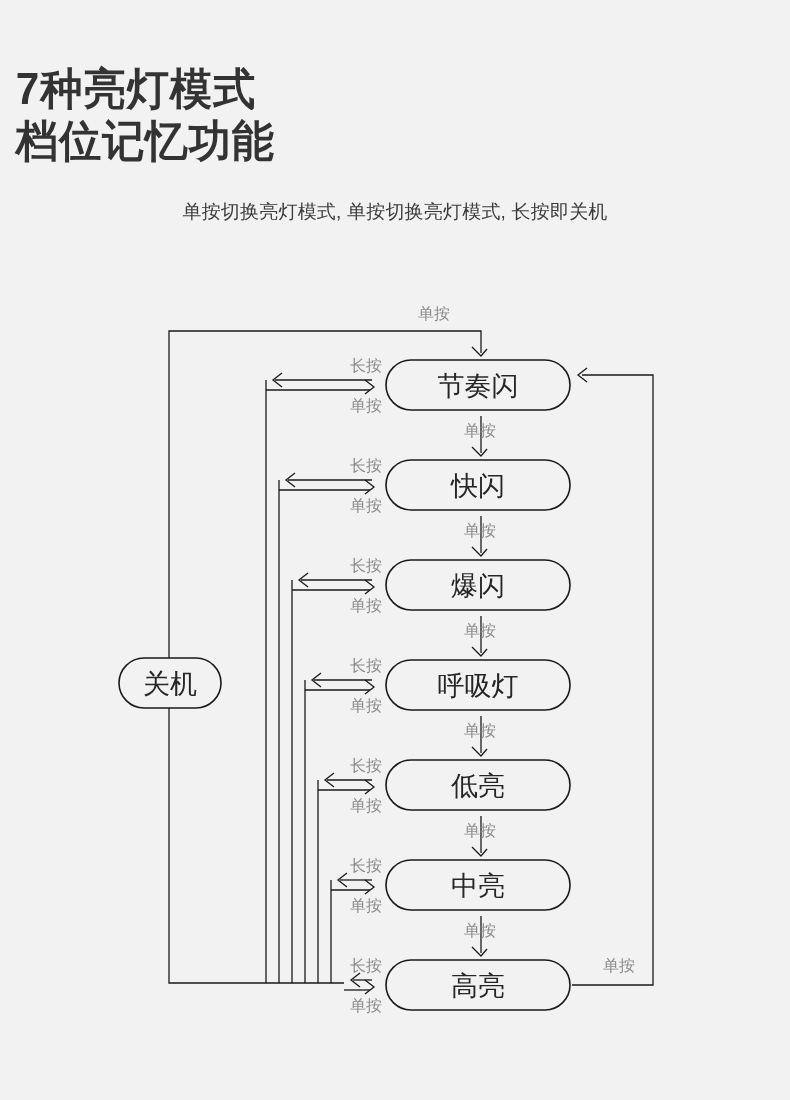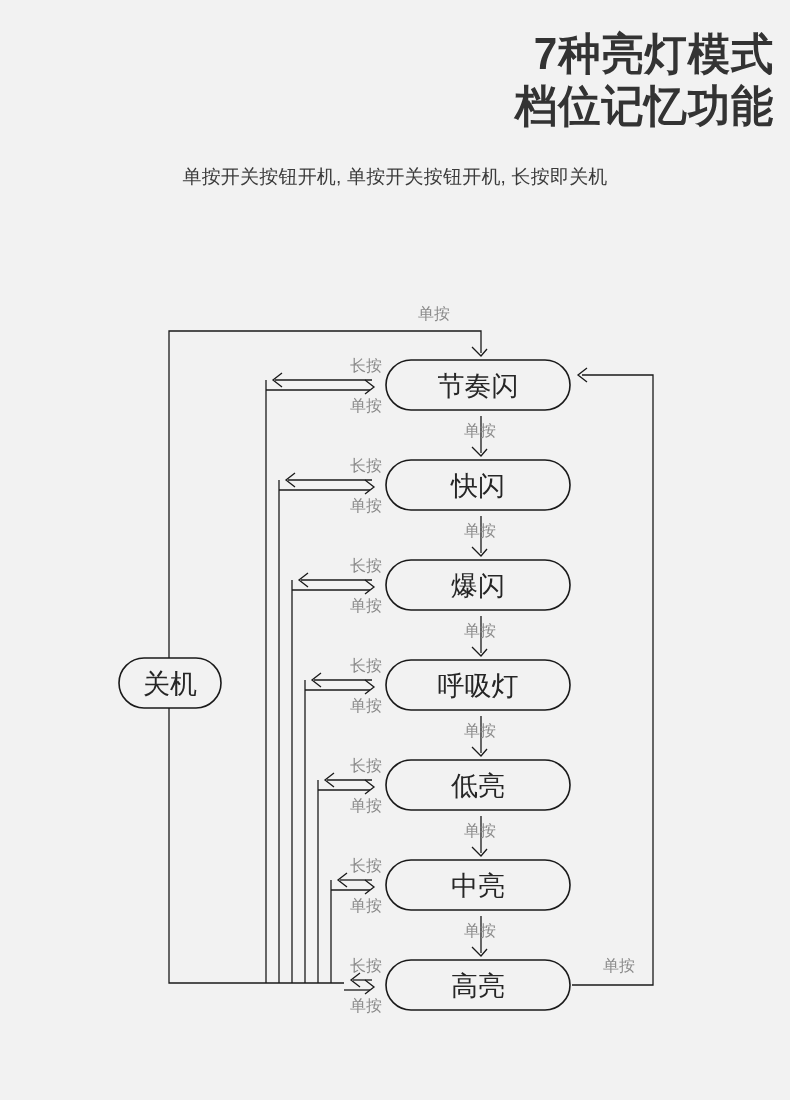--- a/index.html
+++ b/index.html
@@ -8,22 +8,22 @@
   }
   body {
     width: 790px;
     height: 1100px;
     background: #f2f2f2;
     font-family: "Liberation Sans", "DejaVu Sans", sans-serif;
     overflow: hidden;
     position: relative;
   }
   #title-block {
-    text-align: right;
-    padding-top: 28px;
+    text-align: left;
+    padding-top: 63px;
   }
   .title-line {
     font-size: 44px;
     font-weight: bold;
     color: #333333;
     letter-spacing: 1px;
     line-height: 1.18;
     font-stretch: condensed;
     transform: scaleX(0.96);
   }
@@ -70,21 +70,21 @@
 </style>
 </head>
 <body>
 
 <div id="title-block">
   <div class="title-line">7种亮灯模式</div>
   <div class="title-line">档位记忆功能</div>
 </div>
 
 <div id="subtitle-block">
-  <div class="subtitle-line">单按开关按钮开机, 单按开关按钮开机, 长按即关机</div>
+  <div class="subtitle-line">单按切换亮灯模式, 单按切换亮灯模式, 长按即关机</div>
 </div>
 
 <div id="diagram-wrap">
   <svg id="flow-svg" width="790" height="790" viewBox="0 0 790 790">
       <g>
         <path d="M 161 388 L 161 61 L 473 61 L 473 83" class="edge"></path>
         <path d="M 464 77 L 473 86 L 479 79" class="edge" stroke-linejoin="miter"></path>
         <text x="410" y="49" class="edge-label">单按</text>
         <path d="M 473 146 L 473 183" class="edge"></path>
         <path d="M 464 177 L 473 186 L 479 179" class="edge" stroke-linejoin="miter"></path>

